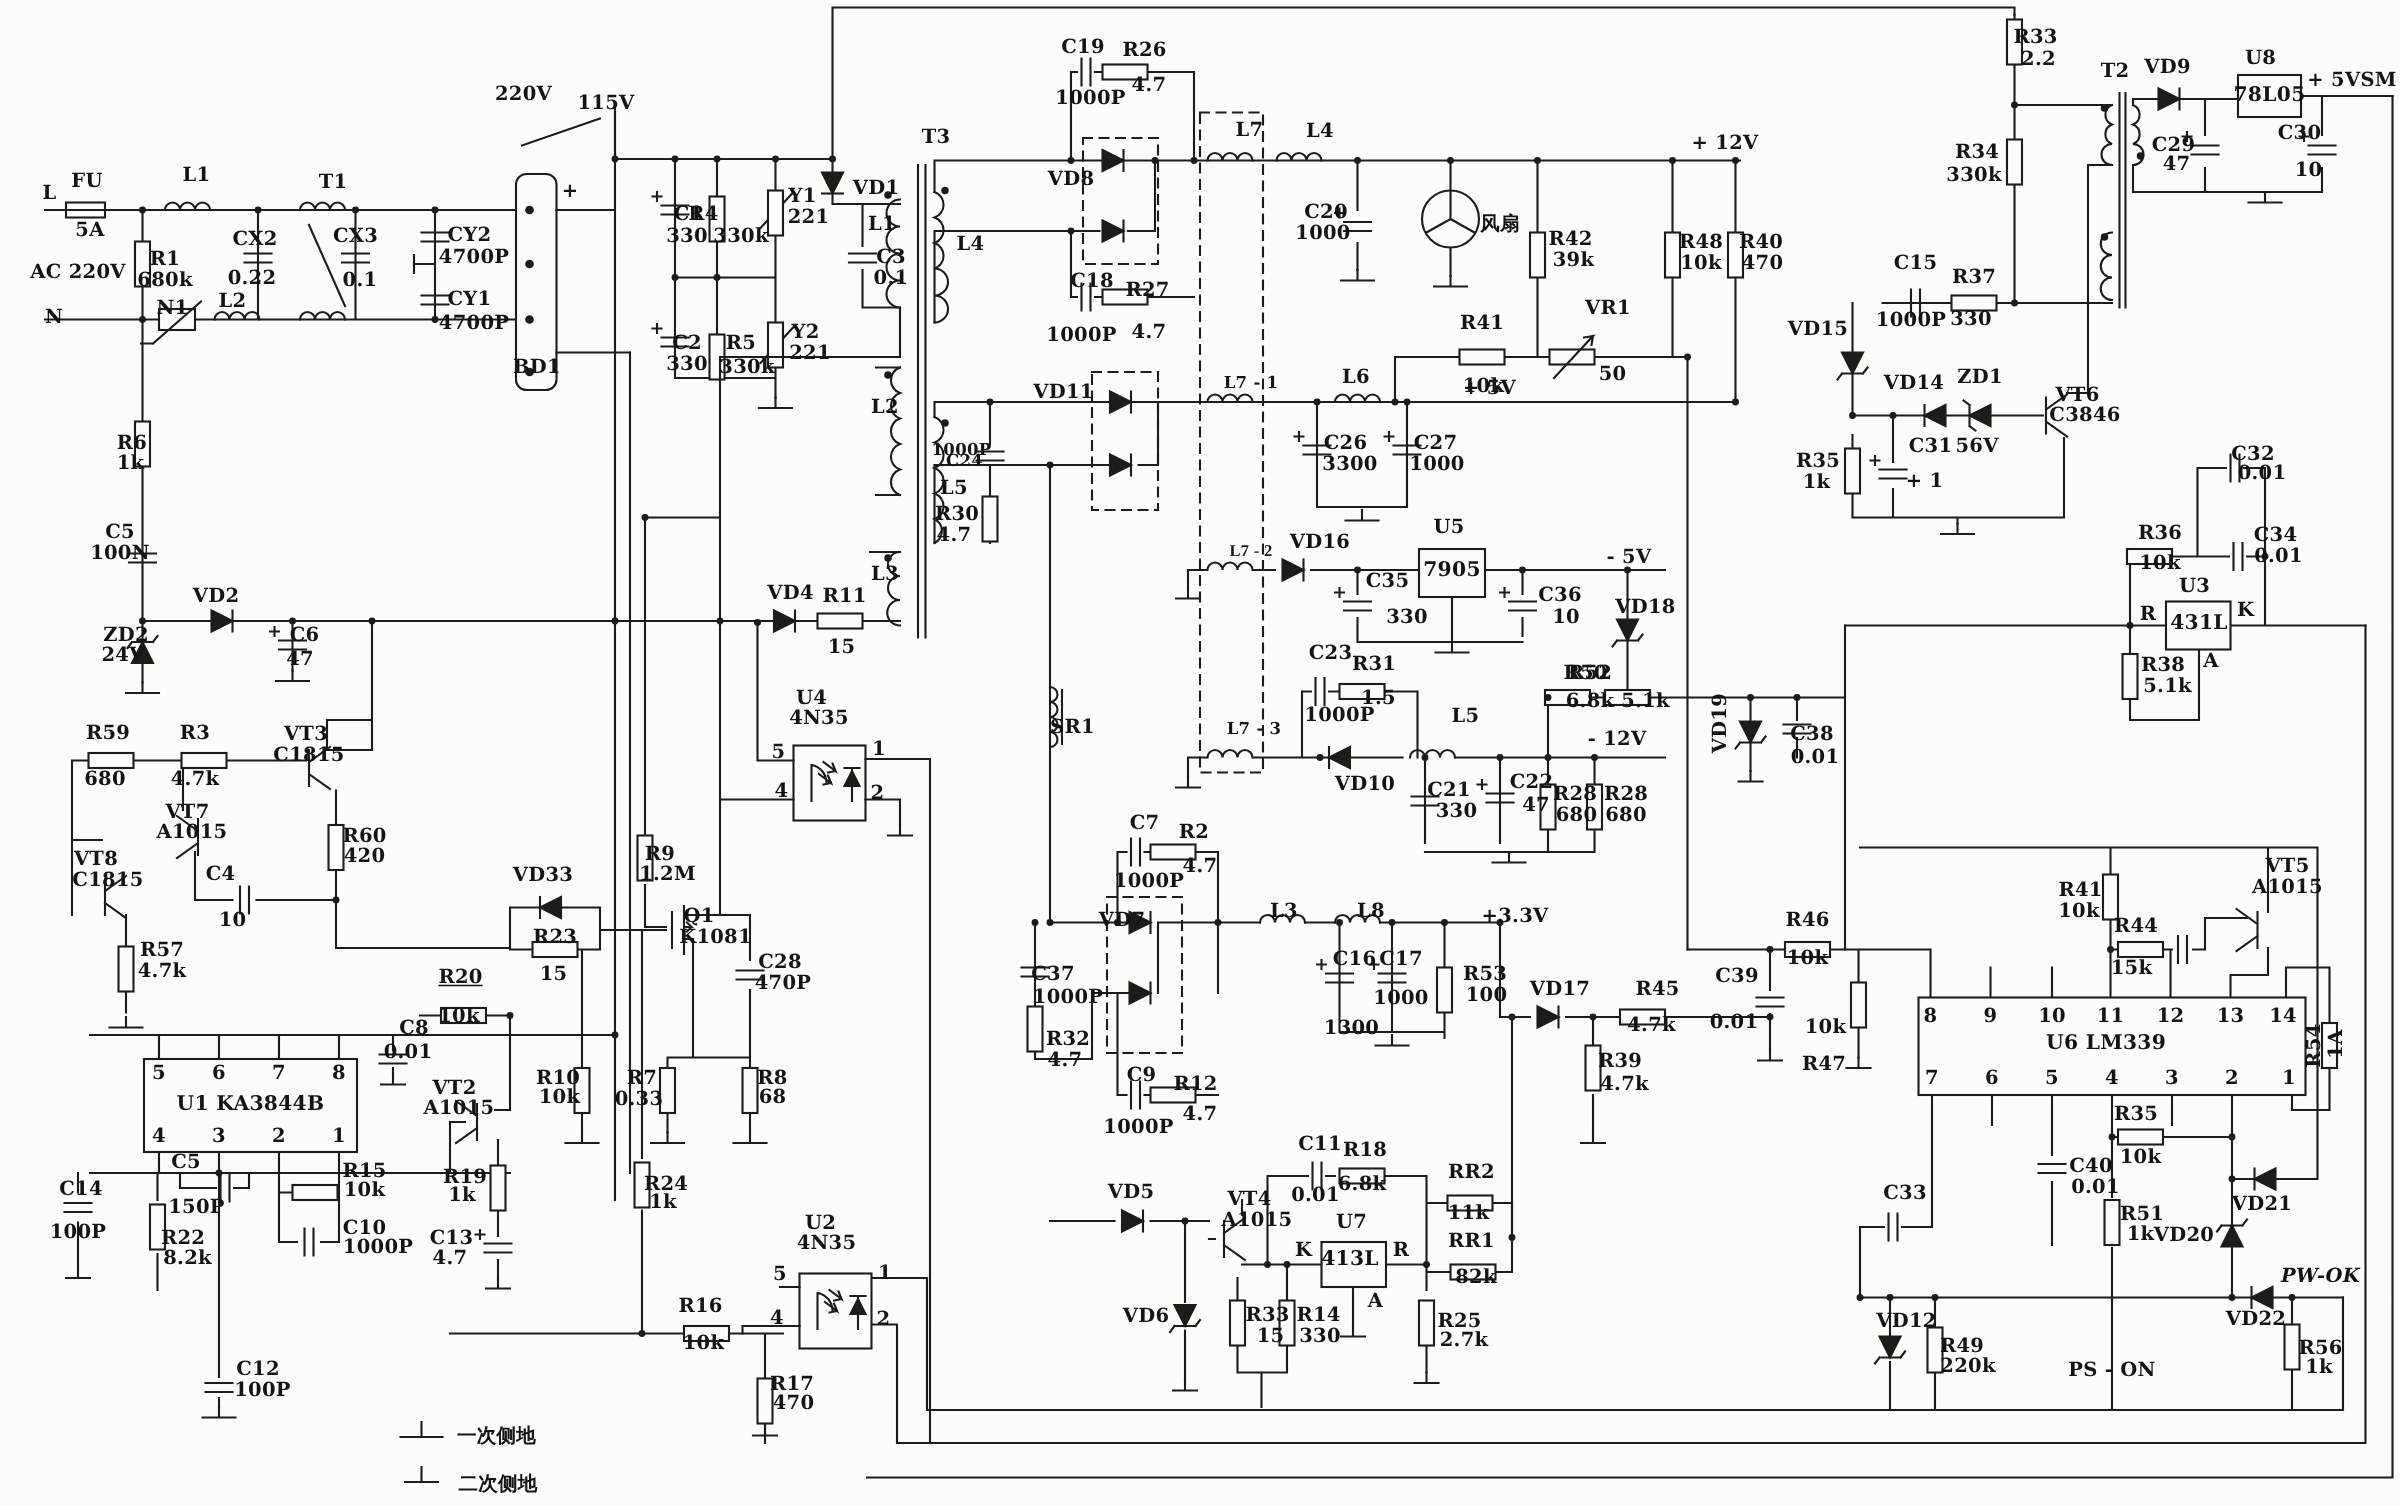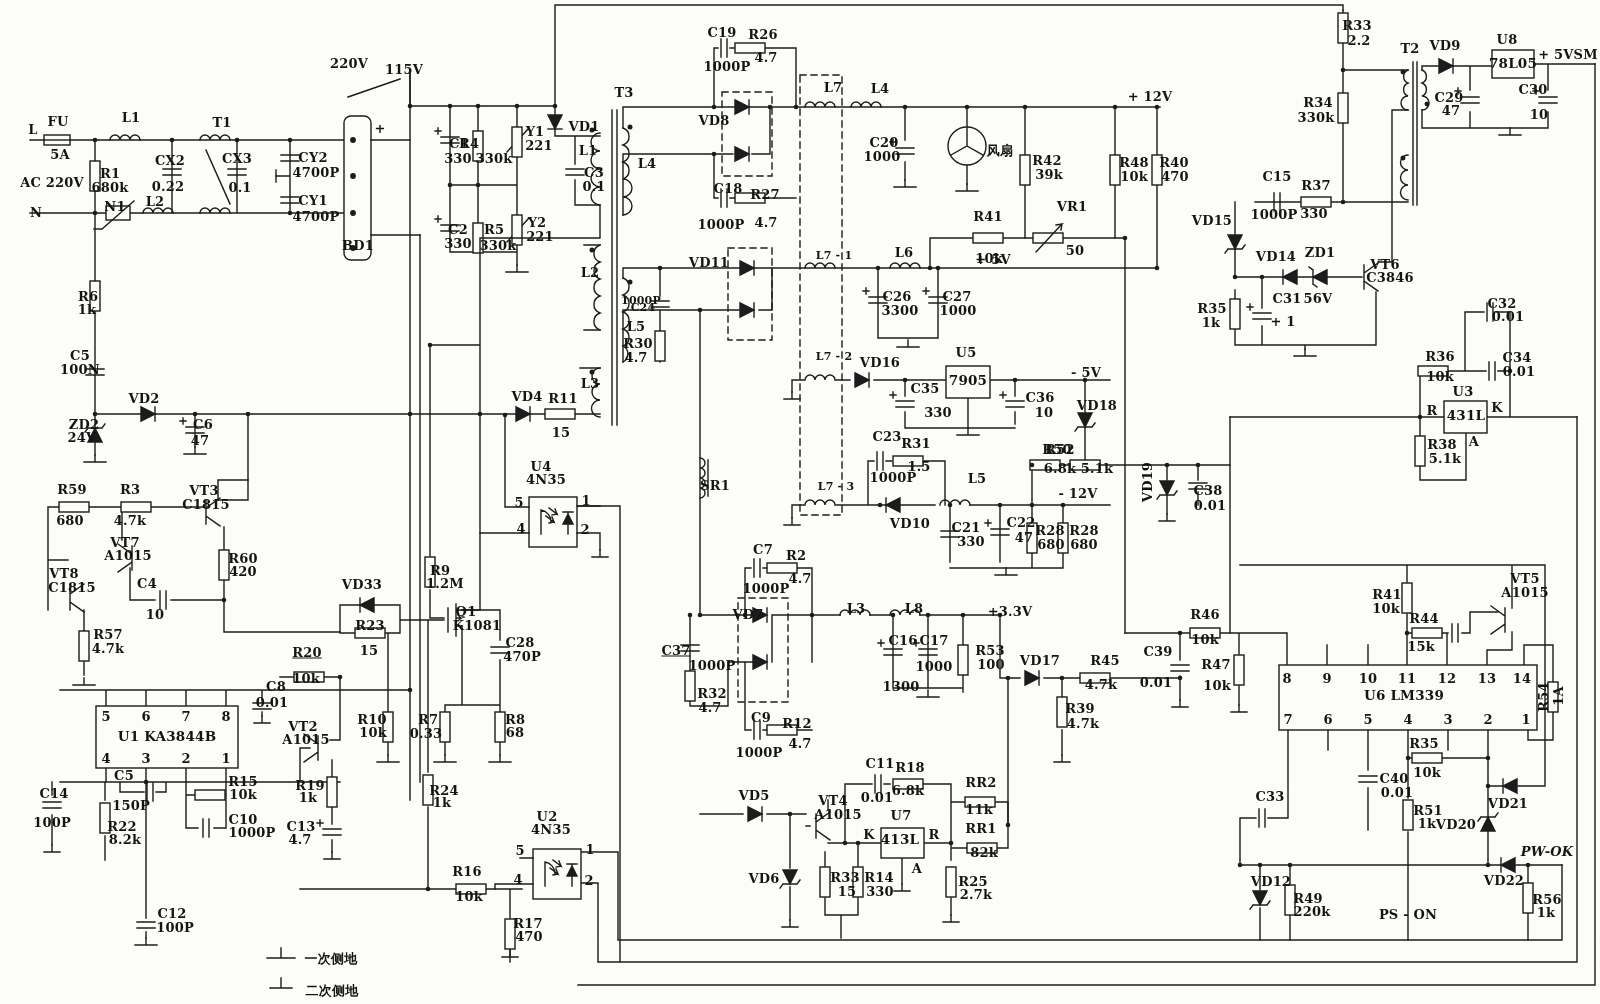--- a/index.html
+++ b/index.html
@@ -681,21 +681,21 @@
       <div class="lbl" style="left: 1072px; top: 206px;">VR1</div>
       <div class="lbl" style="left: 1075px; top: 250px;">50</div>
       <div class="lbl" style="left: 709px; top: 262px;">VD11</div>
       <div class="lbl sm" style="left: 834px; top: 255px;">L7 - 1</div>
       <div class="lbl" style="left: 904px; top: 252px;">L6</div>
       <div class="lbl" style="left: 993px; top: 259px;">+ 5V</div>
       <div class="lbl" style="left: 897px; top: 296px;">C26</div>
       <div class="lbl" style="left: 900px; top: 310px;">3300</div>
       <div class="lbl" style="left: 957px; top: 296px;">C27</div>
       <div class="lbl" style="left: 958px; top: 310px;">1000</div>
-      <div class="lbl sm" style="left: 834px; top: 356px;">L7 - 2</div>
+      <div class="lbl sm" style="left: 834px; top: 368px; font-family: Liberation Serif, serif;">L7 - 2</div>
       <div class="lbl" style="left: 880px; top: 362px;">VD16</div>
       <div class="lbl" style="left: 966px; top: 352px;">U5</div>
       <div class="lbl ic" style="left: 968px; top: 381px;">7905</div>
       <div class="lbl" style="left: 925px; top: 388px;">C35</div>
       <div class="lbl" style="left: 938px; top: 412px;">330</div>
       <div class="lbl" style="left: 1040px; top: 397px;">C36</div>
       <div class="lbl" style="left: 1044px; top: 412px;">10</div>
       <div class="lbl" style="left: 1086px; top: 372px;">- 5V</div>
       <div class="lbl" style="left: 1097px; top: 405px;">VD18</div>
       <div class="lbl" style="left: 887px; top: 436px;">C23</div>
@@ -754,21 +754,21 @@
       <div class="lbl" style="left: 1519px; top: 371px;">0.01</div>
       <div class="lbl" style="left: 1440px; top: 356px;">R36</div>
       <div class="lbl" style="left: 1440px; top: 376px;">10k</div>
       <div class="lbl" style="left: 1463px; top: 391px;">U3</div>
       <div class="lbl ic" style="left: 1466px; top: 416px;">431L</div>
       <div class="lbl" style="left: 1432px; top: 410px;">R</div>
       <div class="lbl" style="left: 1497px; top: 407px;">K</div>
       <div class="lbl" style="left: 1474px; top: 441px;">A</div>
       <div class="lbl" style="left: 1442px; top: 444px;">R38</div>
       <div class="lbl" style="left: 1445px; top: 458px;">5.1k</div>
-      <div class="lbl" style="left: 676px; top: 650px; text-decoration: underline;">C37</div>
+      <div class="lbl" style="left: 702px; top: 650px;">C37</div>
       <div class="lbl" style="left: 712px; top: 665px;">1000P</div>
       <div class="lbl" style="left: 712px; top: 693px;">R32</div>
       <div class="lbl" style="left: 710px; top: 707px;">4.7</div>
       <div class="lbl" style="left: 763px; top: 549px;">C7</div>
       <div class="lbl" style="left: 766px; top: 588px;">1000P</div>
       <div class="lbl" style="left: 796px; top: 555px;">R2</div>
       <div class="lbl" style="left: 800px; top: 578px;">4.7</div>
       <div class="lbl" style="left: 748px; top: 614px;">VD7</div>
       <div class="lbl" style="left: 761px; top: 717px;">C9</div>
       <div class="lbl" style="left: 759px; top: 752px;">1000P</div>
@@ -785,21 +785,21 @@
       <div class="lbl" style="left: 1010px; top: 611px;">+3.3V</div>
       <div class="lbl" style="left: 1040px; top: 660px;">VD17</div>
       <div class="lbl" style="left: 1105px; top: 660px;">R45</div>
       <div class="lbl" style="left: 1101px; top: 684px;">4.7k</div>
       <div class="lbl" style="left: 1080px; top: 708px;">R39</div>
       <div class="lbl" style="left: 1083px; top: 723px;">4.7k</div>
       <div class="lbl" style="left: 1158px; top: 651px;">C39</div>
       <div class="lbl" style="left: 1156px; top: 682px;">0.01</div>
       <div class="lbl" style="left: 1205px; top: 614px;">R46</div>
       <div class="lbl" style="left: 1205px; top: 639px;">10k</div>
-      <div class="lbl" style="left: 1216px; top: 664px;">R47</div>
+      <div class="lbl" style="left: 1216px; top: 710px;">R47</div>
       <div class="lbl" style="left: 1217px; top: 685px;">10k</div>
       <div class="lbl" style="left: 880px; top: 763px;">C11</div>
       <div class="lbl" style="left: 877px; top: 797px;">0.01</div>
       <div class="lbl" style="left: 910px; top: 767px;">R18</div>
       <div class="lbl" style="left: 908px; top: 790px;">6.8k</div>
       <div class="lbl" style="left: 754px; top: 795px;">VD5</div>
       <div class="lbl" style="left: 833px; top: 800px;">VT4</div>
       <div class="lbl" style="left: 838px; top: 814px;">A1015</div>
       <div class="lbl" style="left: 901px; top: 815px;">U7</div>
       <div class="lbl ic" style="left: 900px; top: 840px;">413L</div>

